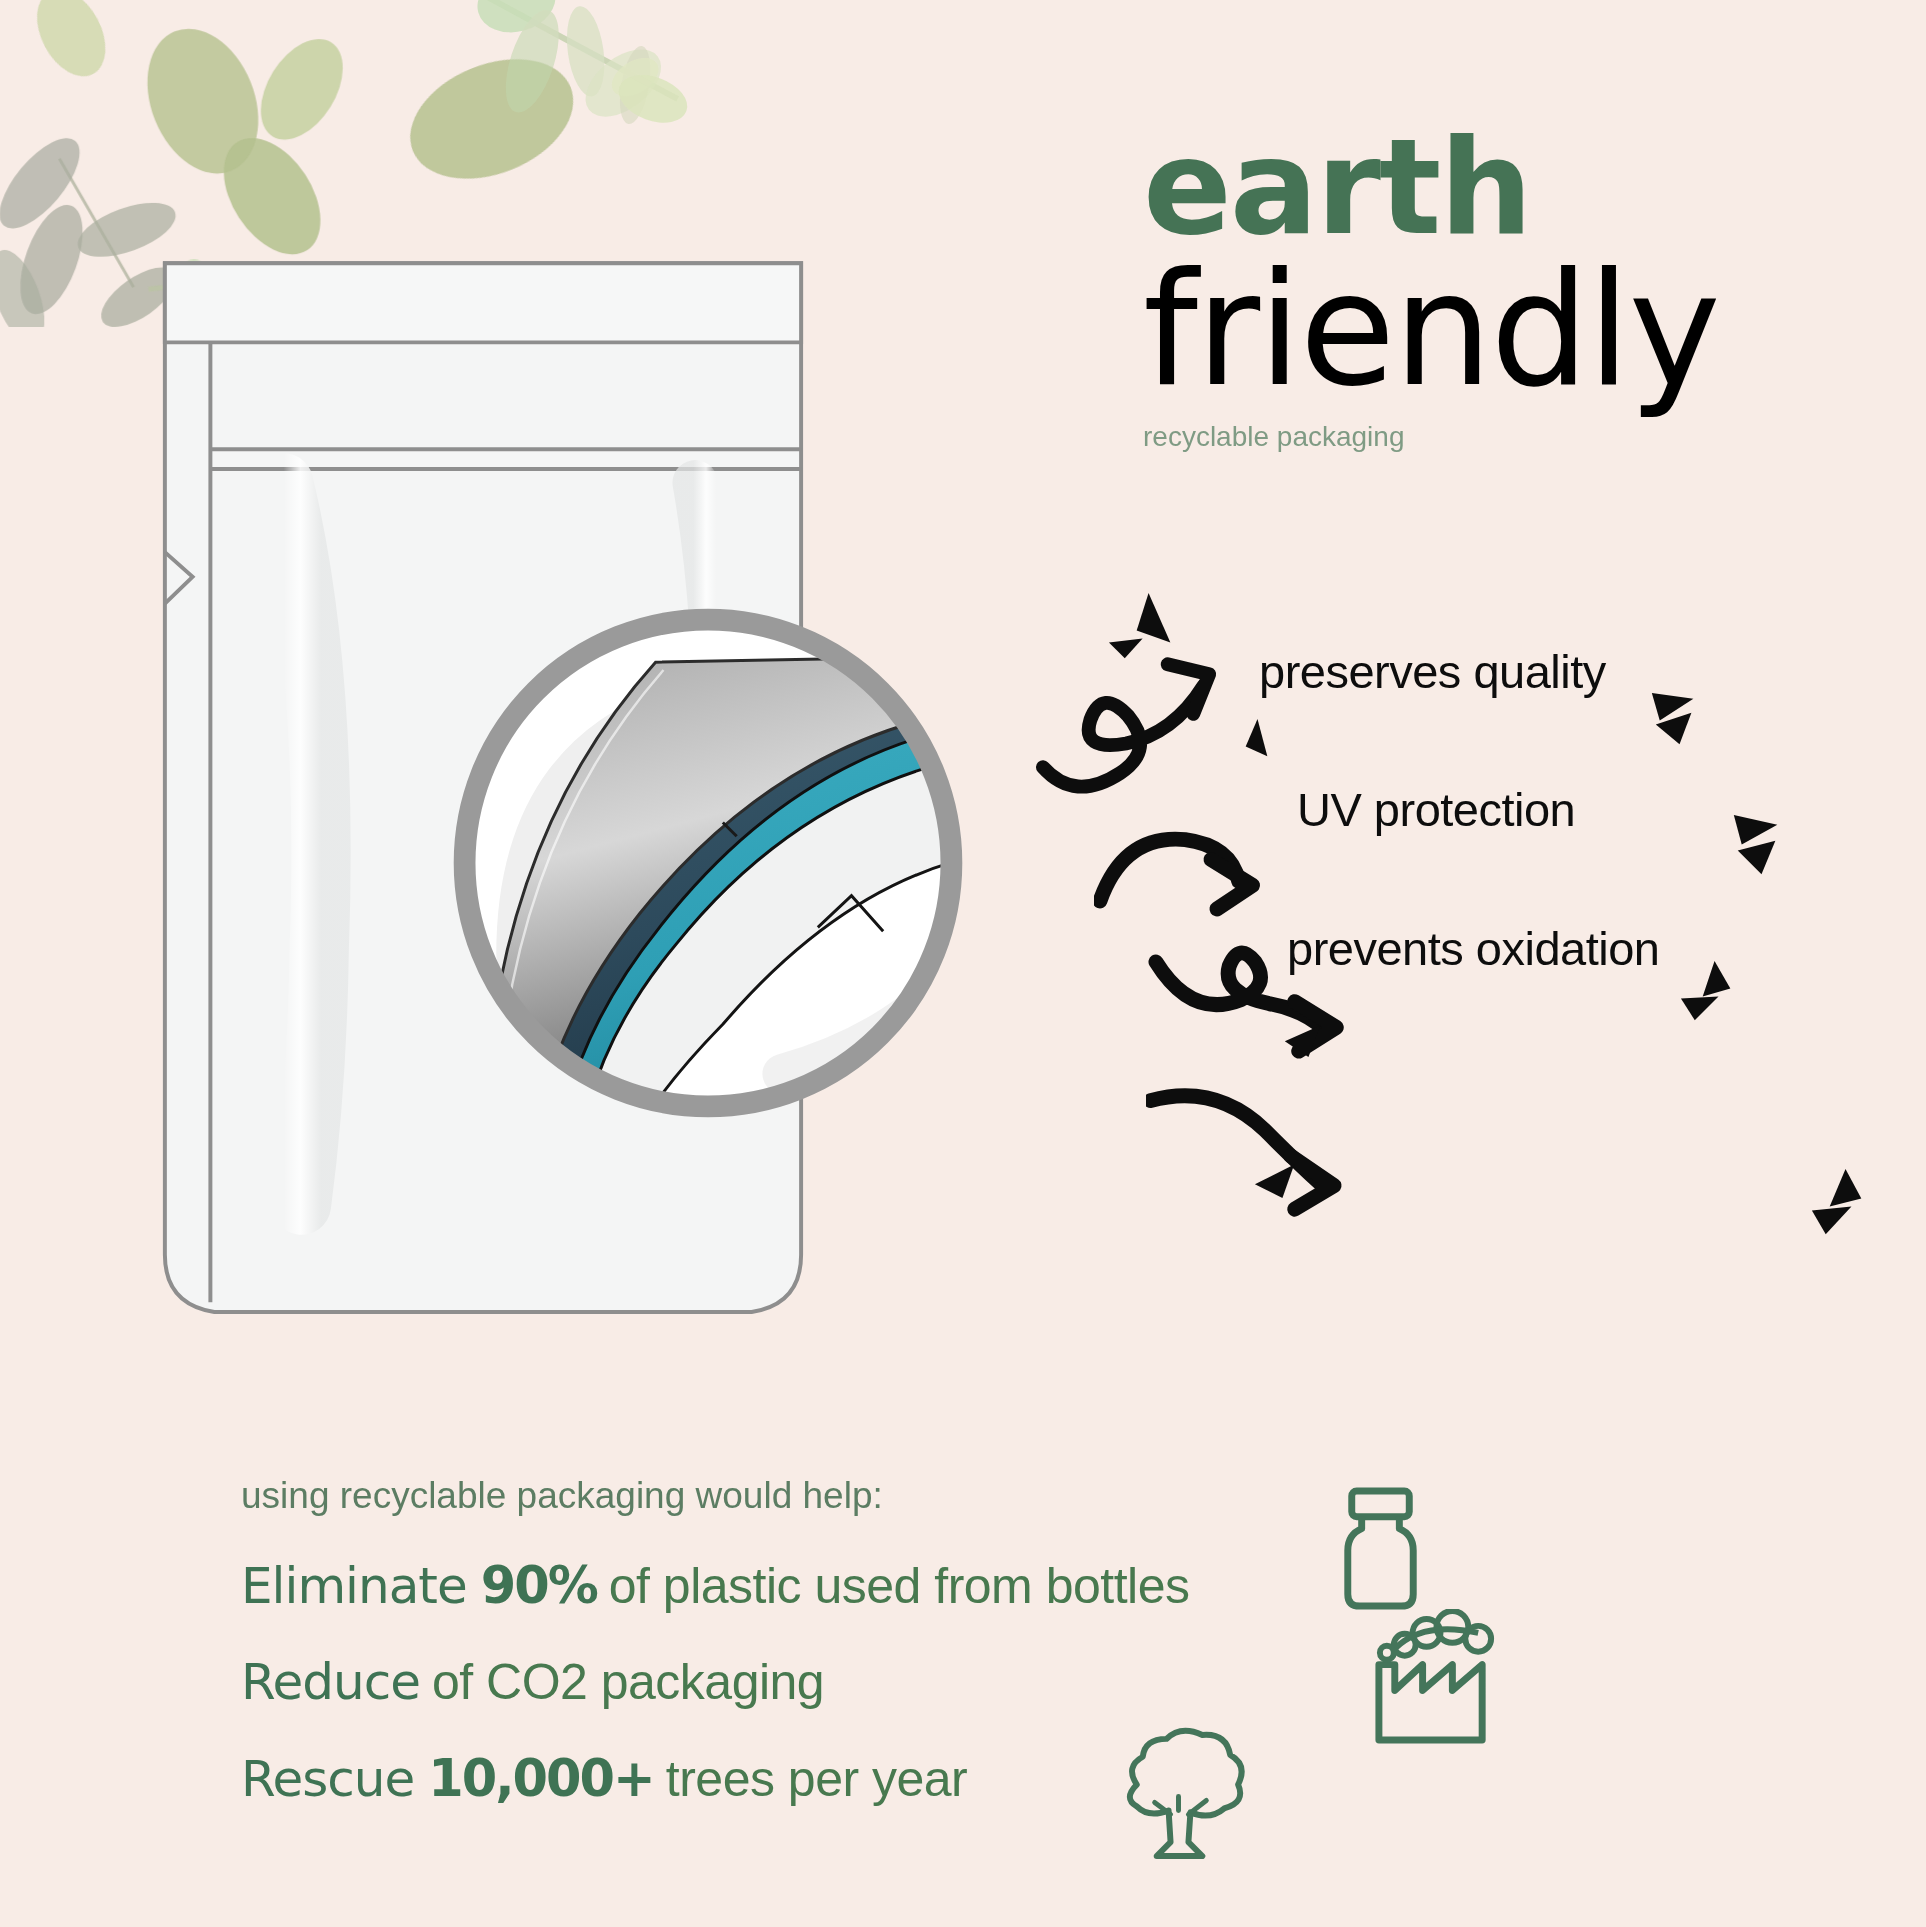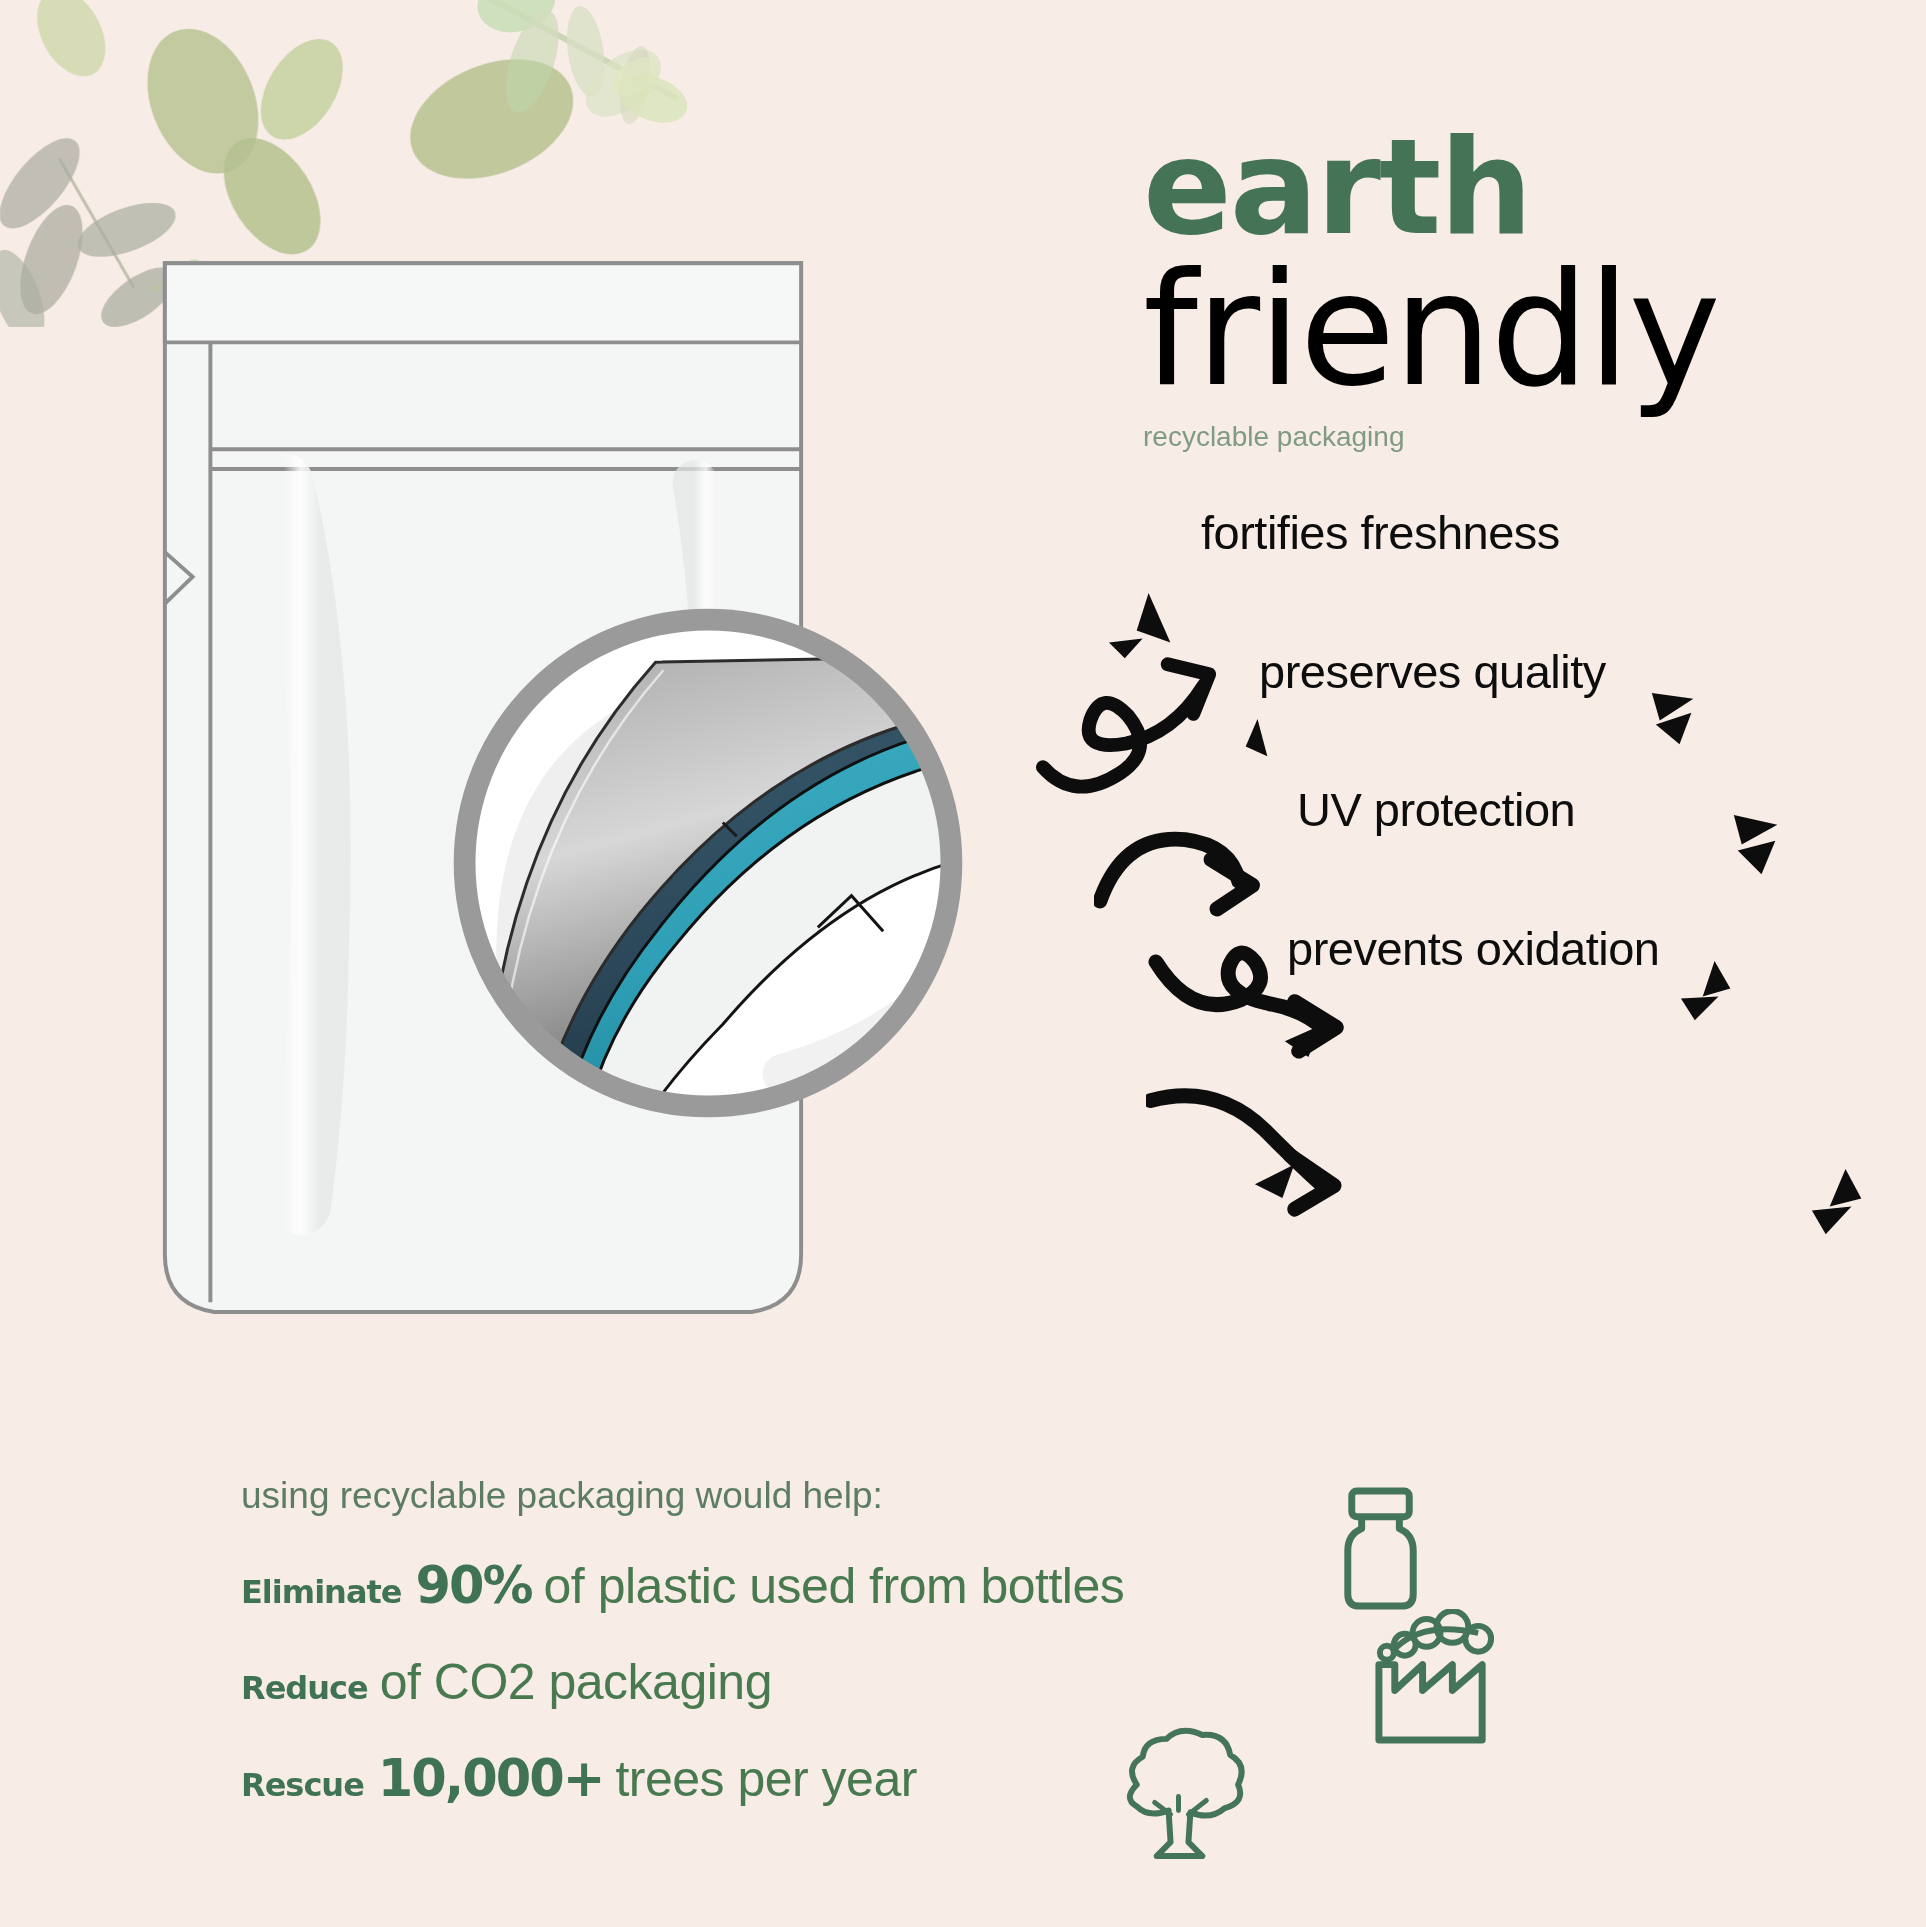--- a/index.html
+++ b/index.html
@@ -51,21 +51,21 @@
   .deco { position:absolute; pointer-events:none; }
 
   
   .stats { position:absolute; left:241px; top:1475px; width:1148px; }
   .stats-intro {
     font-size:37px; color:#5c7d63; font-weight:400; letter-spacing:0px;
     font-family:"Liberation Sans", sans-serif; margin-bottom:39px;
   }
   .stat-row { display:flex; align-items:baseline; margin-bottom:38px; white-space:nowrap; }
   .stat-verb {
-    font-size:32px; font-weight:bold; color:#3f7354;
+    font-size:50px; font-weight:normal; color:#3f7354;
     font-family:"DejaVu Sans", sans-serif; letter-spacing:-1px;
   }
   .stat-num {
     font-size:51px; font-weight:bold; color:#3f7354;
     font-family:"DejaVu Sans", sans-serif; letter-spacing:-2px; margin-left:14px;
   }
   .stat-tail {
     font-size:50px; font-weight:400; color:#48794f;
     font-family:"Liberation Sans", sans-serif; margin-left:12px; letter-spacing:-0.5px;
   }
@@ -190,21 +190,20 @@
 
     <circle cx="285" cy="307" r="246" fill="none" stroke="#9a9a9a" stroke-width="22"></circle>
   </svg>
 
   <div class="title-block">
     <div class="t-earth">earth</div>
     <div class="t-friendly">friendly</div>
     <div class="t-sub">recyclable packaging</div>
   </div>
 
-  <div class="feat feat-0">fortifies freshness</div>
   <div class="feat feat-1">preserves quality</div>
   <div class="feat feat-2">UV protection</div>
   <div class="feat feat-3">prevents oxidation</div>
 
   <svg class="deco" style="left:1035px; top:569px; width:287px; height:248px;" viewBox="0 0 290 250">
     <path d="M8 200 Q40 236 86 206 Q122 182 94 148 Q68 120 56 152 Q46 184 92 176 Q140 166 170 118" fill="none" stroke="#0d0d0d" stroke-width="14" stroke-linecap="round"></path>
     <path d="M134 96 L176 106 L160 146" fill="none" stroke="#0d0d0d" stroke-width="14" stroke-linecap="round" stroke-linejoin="round"></path>
   </svg>
   <svg class="deco" style="left:1091px; top:589px; width:129px; height:109px;" viewBox="0 0 130 110">
     <path d="M58 4 L80 54 L46 42 Z" fill="#0d0d0d"></path>

